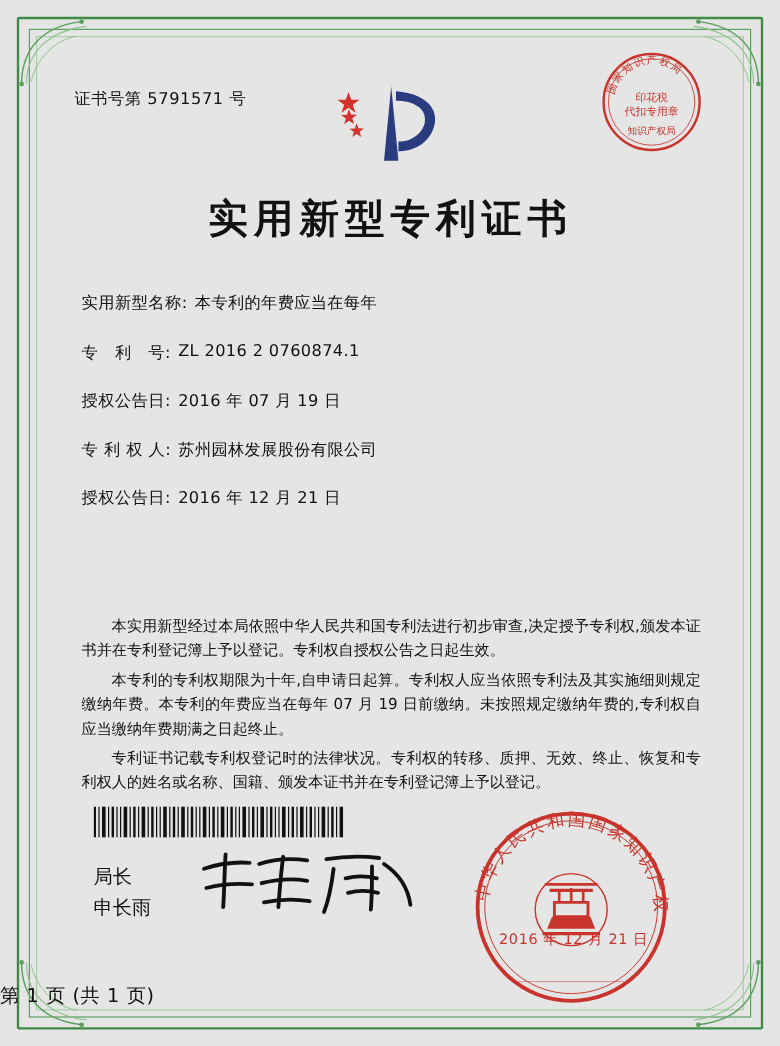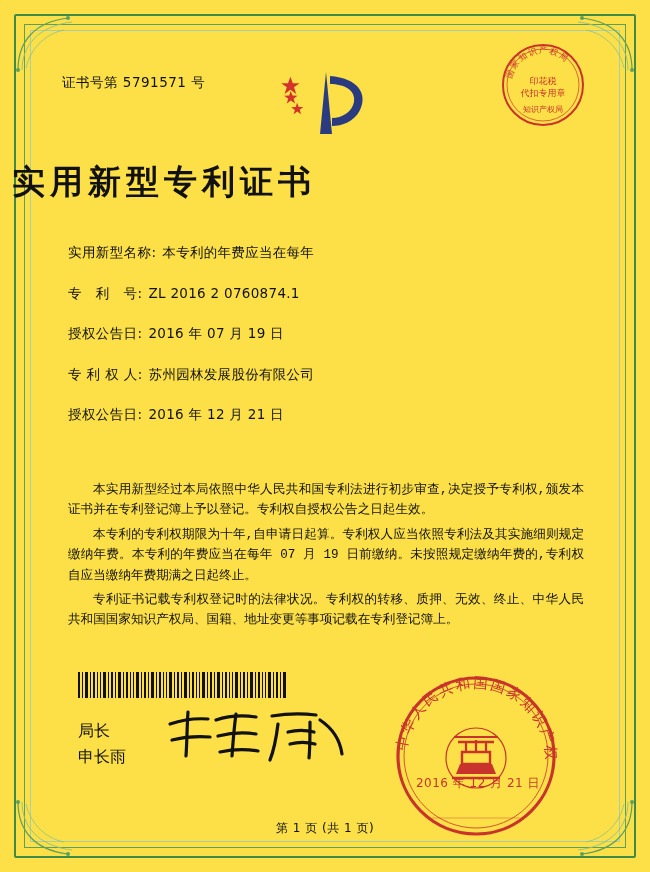--- a/index.html
+++ b/index.html
@@ -14,21 +14,21 @@
     color: #1a1a1a;
     position: relative;
     overflow: hidden;
   }
 
   .certificate {
     position: absolute;
     left: 0; top: 0;
     width: 650px;
     height: 872px;
-    background: #fde047;
+    background: #e5e5e5;
   }
 
   
   .border-outer {
     position: absolute;
     left: 14px; top: 14px;
     right: 14px; bottom: 14px;
     border: 2px solid #3f8a45;
     border-radius: 2px;
   }
@@ -81,21 +81,21 @@
     top: 42px;
     width: 86px;
     height: 86px;
   }
 
   .main-title {
     position: absolute;
     left: 0;
     right: 11px;
     top: 160px;
-    text-align: left;
+    text-align: center;
     font-family: "DejaVu Serif", serif;
     font-weight: bold;
     font-size: 33px;
     letter-spacing: 5px;
     color: #111;
     padding-left: 12px;
   }
 
   
   .fields {
@@ -117,27 +117,26 @@
   }
   .field-value {
     margin-left: 6px;
     letter-spacing: 0.3px;
   }
 
   
   .body-text {
     position: absolute;
     left: 68px;
-    top: 480px;
+    top: 512px;
     width: 516px;
     font-size: 12.6px;
     line-height: 1.62;
     color: #111;
     text-align: justify;
-    font-family: Liberation Mono, monospace;
   }
   .body-text p {
     margin: 0 0 4px 0;
     text-indent: 25px;
   }
 
   
   .barcode {
     position: absolute;
     left: 78px;
@@ -180,22 +179,21 @@
     font-size: 12px;
     color: #c8342c;
     letter-spacing: 0.5px;
   }
 
   
   .page-footer {
     position: absolute;
     left: 0; right: 0;
     top: 820px;
-    text-align: center;
-    font-size: 12px;
+    font-size: 16px;
     color: #111;
     letter-spacing: 0.5px;
   }
 </style>
 </head>
 <body>
 
 <div class="certificate">
 
   <div class="border-outer"></div>
@@ -288,21 +286,21 @@
     </div>
     <div class="field-row">
       <span class="field-label">授权公告日:</span>
       <span class="field-value">2016 年 12 月 21 日</span>
     </div>
   </div>
 
   <div class="body-text">
     <p>本实用新型经过本局依照中华人民共和国专利法进行初步审查,决定授予专利权,颁发本证书并在专利登记簿上予以登记。专利权自授权公告之日起生效。</p>
     <p>本专利的专利权期限为十年,自申请日起算。专利权人应当依照专利法及其实施细则规定缴纳年费。本专利的年费应当在每年 07 月 19 日前缴纳。未按照规定缴纳年费的,专利权自应当缴纳年费期满之日起终止。</p>
-    <p>专利证书记载专利权登记时的法律状况。专利权的转移、质押、无效、终止、中华人民共和国国家知识产权局、国籍、地址变更等事项记载在专利登记簿上。</p>
+    <p>专利证书记载专利权登记时的法律状况。专利权的转移、质押、无效、终止、恢复和专利权人的姓名或名称、国籍、颁发本证书并在专利登记簿上予以登记。</p>
   </div>
 
   <div class="barcode">
     <svg width="208" height="26" viewBox="0 0 208 26">
       <g fill="#111">
         <rect x="0" y="0" width="2" height="26"></rect>
           <rect x="4" y="0" width="1" height="26"></rect>
         <rect x="7" y="0" width="3" height="26"></rect>
           <rect x="12" y="0" width="1" height="26"></rect>
         <rect x="15" y="0" width="2" height="26"></rect>

